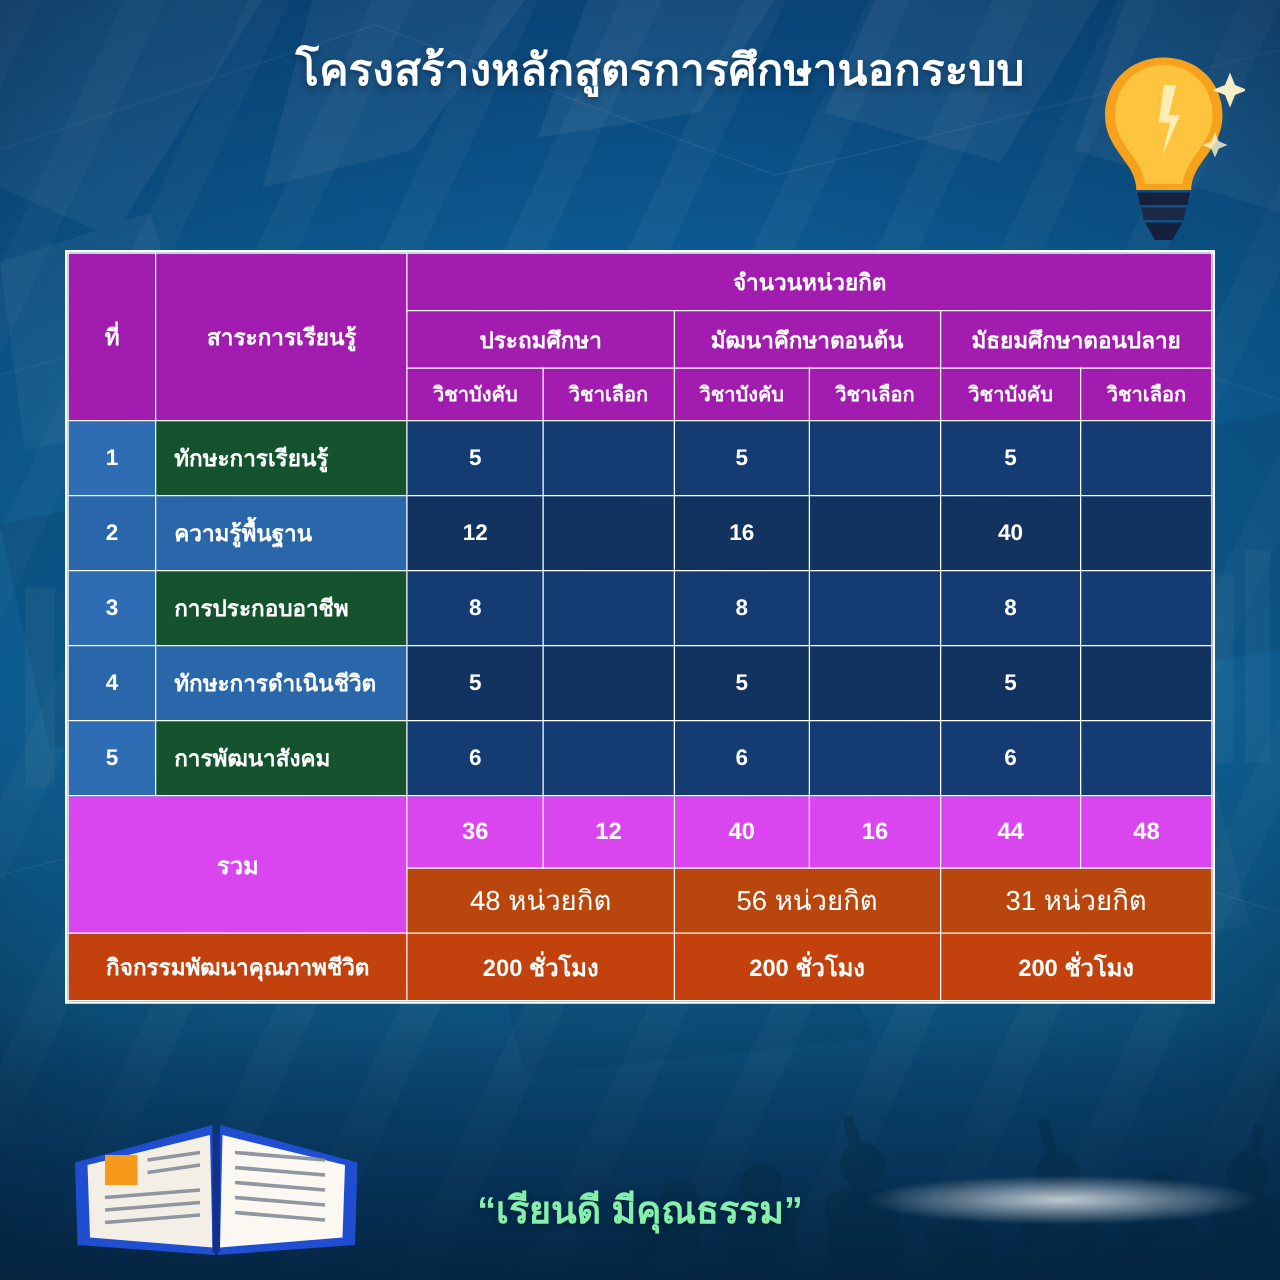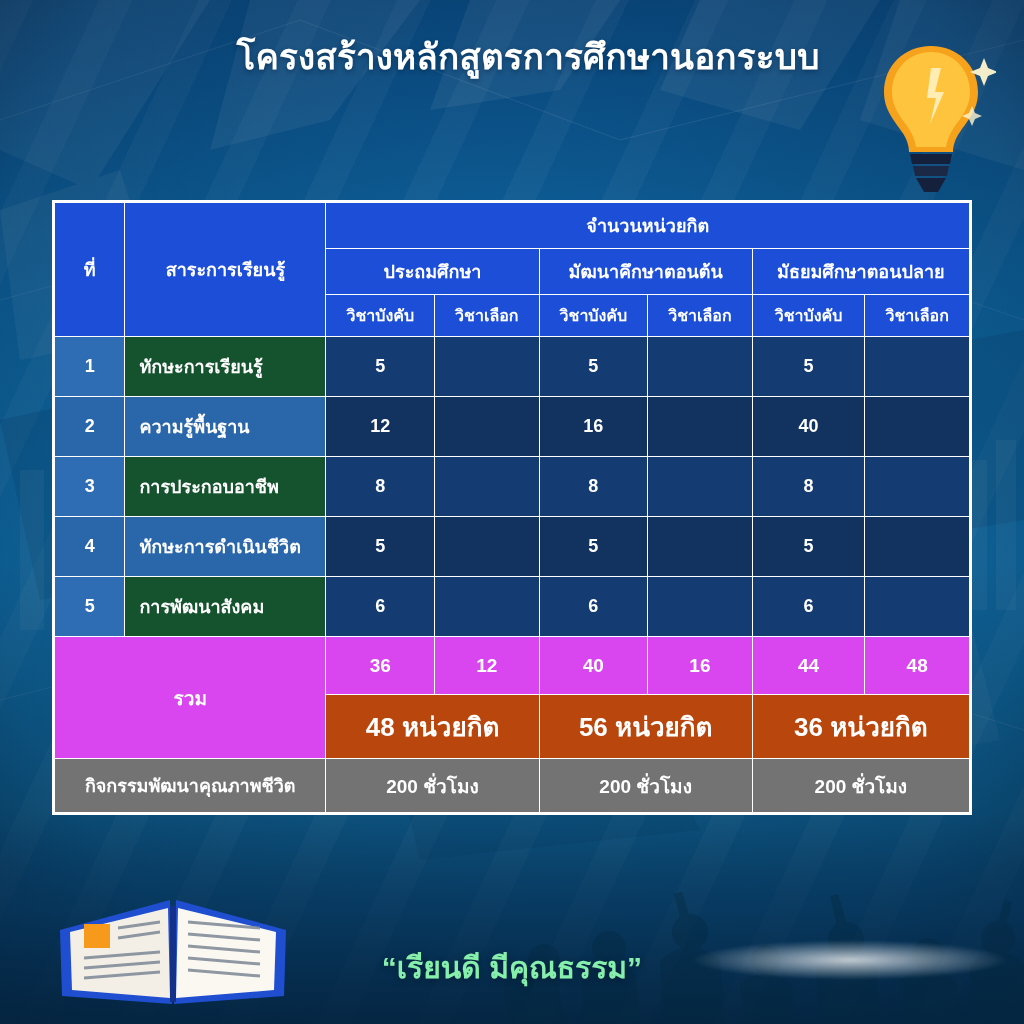--- a/index.html
+++ b/index.html
@@ -66,39 +66,39 @@
     border:2px solid #ffffff;
   }
   table { border-collapse:collapse; width:100%; table-layout:fixed; }
   td, th {
     border:1px solid #ffffff;
     text-align:center; vertical-align:middle;
     font-family:"Liberation Sans", sans-serif;
     color:#ffffff;
   }
   .head td {
-    background:#1d4ed8;
+    background:#a21caf;
     font-size:18px; font-weight:bold;
     padding:8px 4px;
   }
   .head .small { font-size:16px; font-weight:bold; }
   .head .no { font-size:18px; }
 
   tbody tr.row td { height:60px; font-size:18px; font-weight:bold; }
   .c-no   { background:#2e6db4; width:70px; }
   .c-name { background:#14532d; text-align:left; padding-left:14px; font-weight:bold; font-size:18px; }
   .c-req  { background:#143b72; }
   .c-opt  { background:#143b72; }
 
   tbody tr.row.alt .c-no, tbody tr.row.alt .c-name { background:#2a66aa; }
   tbody tr.row.alt .c-req, tbody tr.row.alt .c-opt { background:#12325f; }
 
   .sum td { background:#d946ef; font-size:19px; font-weight:bold; height:58px; }
-  .total-line td { background:#b9470d; font-size:26px; font-weight:bold; height:64px; }
-  .act td { background:#737373; font-size:19px; font-weight:bold; height:54px; }
+  .total-line td { background:#b9470d; font-size:22px; font-weight:normal; height:52px; }
+  .act td { background:#c2410c; font-size:19px; font-weight:bold; height:54px; }
   .act .act-label { font-size:18px; }
 
   
   .quote {
     position:absolute; left:0; top:944px; width:1024px; text-align:center; z-index:6;
     font-family:"Liberation Sans", sans-serif;
     font-size:30px; font-weight:bold; color:#86efac;
     text-shadow:0 2px 6px rgba(0,20,40,0.6);
   }
   .book { position:absolute; left:48px; top:886px; width:250px; height:130px; z-index:6; }
@@ -277,21 +277,21 @@
         <td>36</td>
         <td>12</td>
         <td>40</td>
         <td>16</td>
         <td>44</td>
         <td>48</td>
       </tr>
       <tr class="total-line">
         <td colspan="2">48 หน่วยกิต</td>
         <td colspan="2">56 หน่วยกิต</td>
-        <td colspan="2">36 หน่วยกิต</td>
+        <td colspan="2">31 หน่วยกิต</td>
       </tr>
       <tr class="act">
         <td colspan="2" class="act-label">กิจกรรมพัฒนาคุณภาพชีวิต</td>
         <td colspan="2">200 ชั่วโมง</td>
         <td colspan="2">200 ชั่วโมง</td>
         <td colspan="2">200 ชั่วโมง</td>
       </tr>
     </tbody>
   </table>
 </div>

